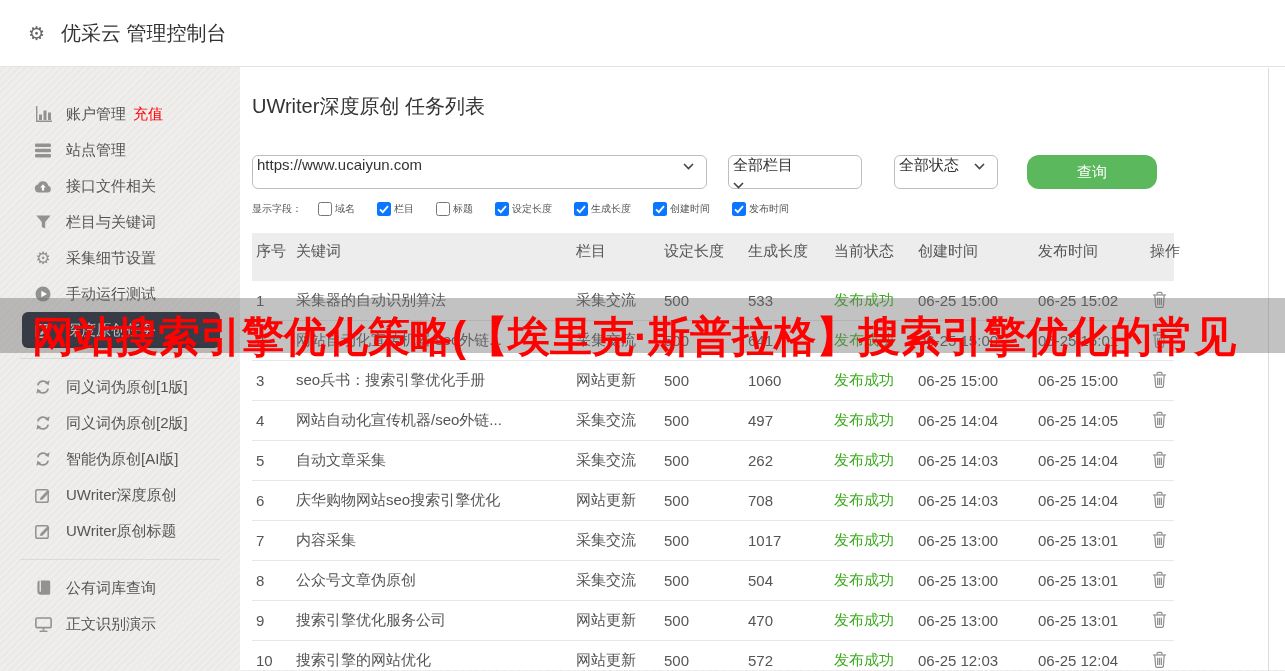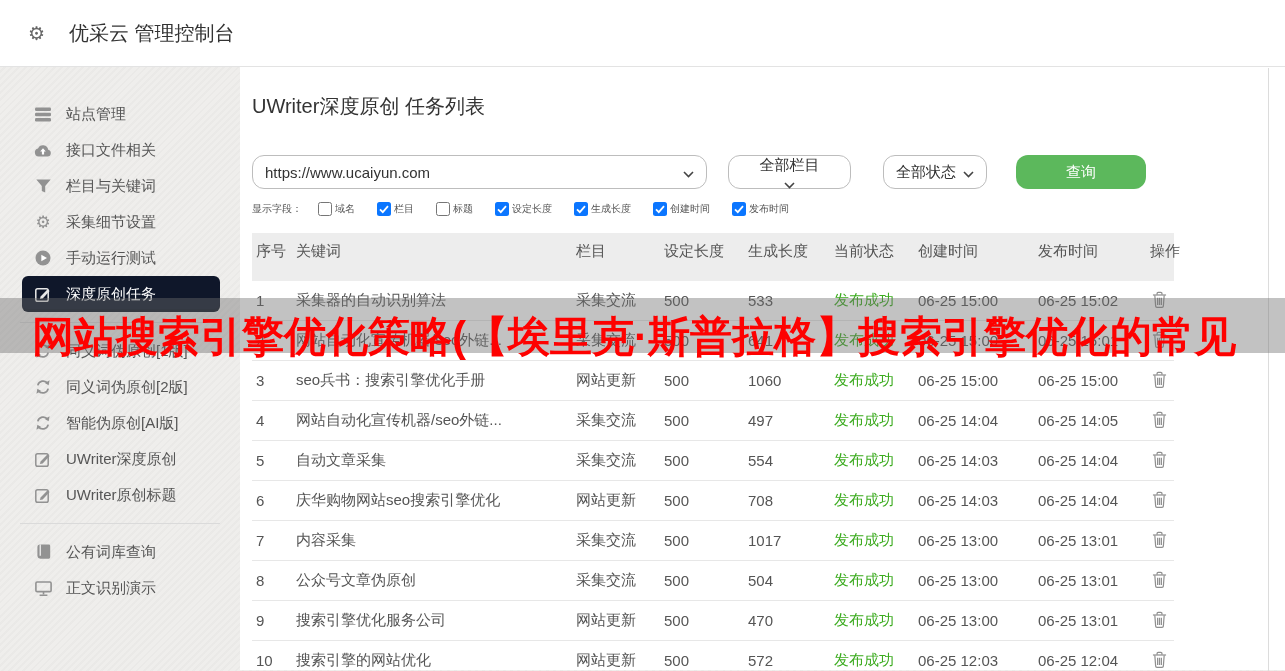--- a/index.html
+++ b/index.html
@@ -11,21 +11,21 @@
   
   body::before{
     content:"";position:absolute;inset:0;pointer-events:none;z-index:0;
     background:repeating-linear-gradient(135deg,rgba(0,0,0,.018) 0 2px,transparent 2px 5px);
   }
   .topbar{
     position:relative;z-index:2;height:67px;background:#fff;border-bottom:1px solid #e3e3e3;
     display:flex;align-items:center;padding-left:28px;box-sizing:border-box;
   }
   .topbar .gear{font-size:19px;color:#666;line-height:1;}
-  .topbar .title{font-size:20px;color:#333;margin-left:24px;}
+  .topbar .title{font-size:20px;color:#333;margin-left:16px;}
 
   .layout{position:relative;z-index:1;display:flex;height:603px;}
 
   
   aside{width:240px;flex:0 0 240px;padding-top:29px;box-sizing:border-box;}
   .side-item{
     height:36px;display:flex;align-items:center;margin:0 20px 0 22px;padding-left:11px;
     border-radius:6px;font-size:15px;color:#555;cursor:pointer;white-space:nowrap;
   }
   .side-item .ic{
@@ -37,26 +37,26 @@
   .side-item.active .ic{color:#e8e8e8;}
   .side-badge{color:#ff0000;margin-left:7px;}
   .side-divider{border:none;border-top:1px solid #dadada;margin:10px 20px;}
 
   
   main{flex:1;background:#fff;padding-left:12px;box-sizing:border-box;position:relative;}
   .page-title{font-size:20px;font-weight:400;color:#333;margin:28px 0 0 0;line-height:23px;}
 
   .filter-row{display:flex;align-items:center;margin-top:37px;}
   .sel{
-    height:34px;border:1px solid #bdbdbd;border-radius:12px;background:#fff;box-sizing:border-box;
-    display:flex;align-items:center;justify-content:space-between;
-    padding:0 12px 0 12px;font-size:15px;color:#333;cursor:pointer;
+    height:34px;border:1px solid #bdbdbd;border-radius:6px;background:#fff;box-sizing:border-box;
+    display:flex;align-items:flex-start;justify-content:space-between;
+    padding:0 12px 0 4px;font-size:15px;color:#333;cursor:pointer;
   }
   .sel-site{width:455px;margin-right:21px;}
-  .sel-cat{width:123px;margin-right:32px;flex-direction:column;}
+  .sel-cat{width:134px;margin-right:32px;flex-direction:column;}
   .sel-stat{width:104px;margin-right:29px;}
   .query-btn{
     width:130px;height:34px;border:none;border-radius:12px;background:#5cb85c;color:#fff;
     font-size:15px;font-family:inherit;cursor:pointer;
   }
 
   .fields-row{display:flex;align-items:center;margin-top:13px;font-size:10px;color:#555;}
   .fields-label{margin-right:16px;}
   .cb-item{display:flex;align-items:center;margin-right:22px;cursor:pointer;}
   .cb{
@@ -94,20 +94,32 @@
 </head>
 <body>
 
 <header class="topbar">
   <span class="gear">⚙</span>
   <span class="title">优采云 管理控制台</span>
 </header>
 
 <div class="layout">
   <aside id="sidebar">
+      <div class="side-item">
+        <span class="ic">
+          <svg width="17" height="16" viewBox="0 0 17 16" fill="currentColor">
+            <path d="M1,0 h1.4 v14.6 H17 V16 H1 z"></path>
+            <rect x="4" y="8.5" width="3" height="5.5"></rect>
+            <rect x="8.5" y="4.5" width="3" height="9.5"></rect>
+            <rect x="13" y="6.5" width="3" height="7.5"></rect>
+          </svg>
+        </span>
+        <span>账户管理</span>
+        <span class="side-badge">充值</span>
+      </div>
       <div class="side-item">
         <span class="ic">
           <svg width="16" height="15" viewBox="0 0 16 15" fill="currentColor">
             <rect x="0" y="0.5" width="16" height="3.4" rx="1.2"></rect>
             <rect x="0" y="5.8" width="16" height="3.4" rx="1.2"></rect>
             <rect x="0" y="11.1" width="16" height="3.4" rx="1.2"></rect>
           </svg>
         </span>
         <span>站点管理</span>
       </div>
@@ -402,21 +414,21 @@
                       <path d="M3,4.4 l0.9,11.7 a1.4,1.4 0 0 0 1.4,1.3 h5.4 a1.4,1.4 0 0 0 1.4,-1.3 L13,4.4"></path>
                       <path d="M6,7.2 v7.6 M8,7.2 v7.6 M10,7.2 v7.6"></path>
                     </g>
                   </svg></span></button></td>
           </tr>
           <tr>
             <td>5</td>
             <td>自动文章采集</td>
             <td>采集交流</td>
             <td>500</td>
-            <td>554</td>
+            <td>262</td>
             <td class="status">发布成功</td>
             <td>06-25 14:03</td>
             <td>06-25 14:04</td>
             <td><button class="trash-btn"><span><svg width="15" height="17" viewBox="0 0 16 18">
                     <g fill="none" stroke="currentColor" stroke-width="1.3">
                       <path d="M1,4.2 h14"></path>
                       <path d="M5.4,4 V2.6 a1.1,1.1 0 0 1 1.1,-1.1 h3 a1.1,1.1 0 0 1 1.1,1.1 V4"></path>
                       <path d="M3,4.4 l0.9,11.7 a1.4,1.4 0 0 0 1.4,1.3 h5.4 a1.4,1.4 0 0 0 1.4,-1.3 L13,4.4"></path>
                       <path d="M6,7.2 v7.6 M8,7.2 v7.6 M10,7.2 v7.6"></path>
                     </g>

